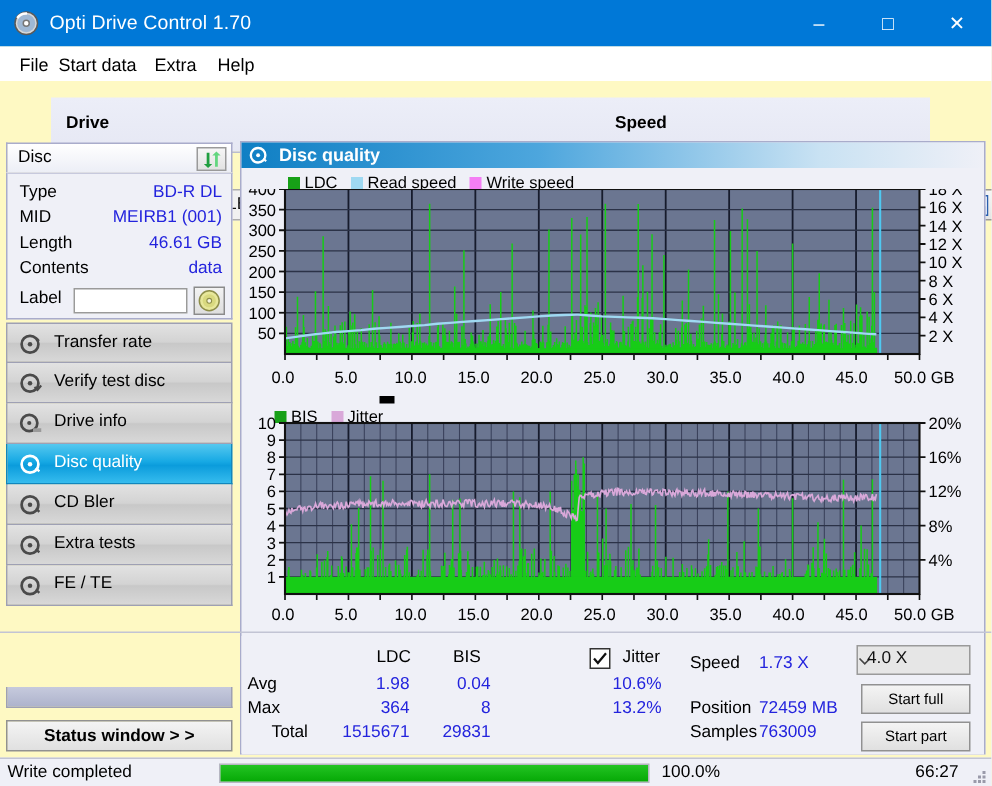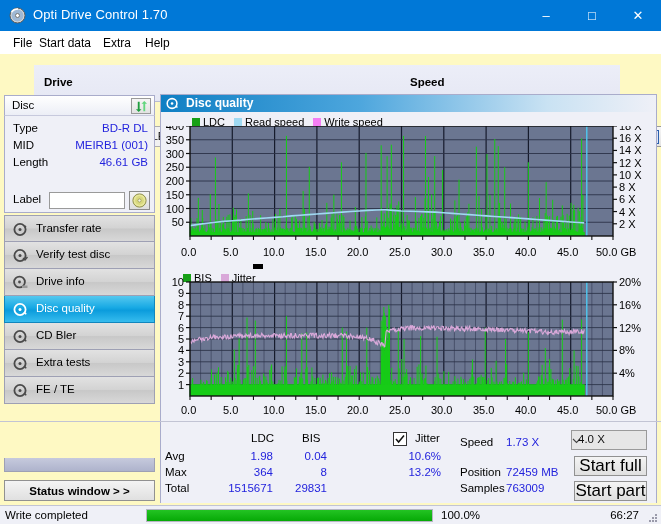--- a/index.html
+++ b/index.html
@@ -95,21 +95,21 @@
   .blackmark{position:absolute;background:#000;}
 
   svg{display:block;}
 
   
   .stats{position:absolute;left:161px;top:424px;width:495px;height:79px;background:#eff0f7;}
   .stxt2{position:absolute;font-size:11.5px;color:#000;white-space:nowrap;}
   .sval{position:absolute;font-size:11.5px;color:#2323dd;white-space:nowrap;text-align:right;}
   .chk{position:absolute;width:14px;height:14px;background:#fff;border:1px solid #333;box-sizing:border-box;}
   .sbtn{position:absolute;background:linear-gradient(180deg,#f4f4f4,#e0e0e0);border:1px solid #919191;
-    box-sizing:border-box;display:flex;align-items:center;justify-content:center;font-size:17px;color:#000;}
+    box-sizing:border-box;display:flex;align-items:center;justify-content:center;font-size:10px;color:#000;}
   .scombo{position:absolute;background:#e6e6e6;border:1px solid #9a9a9a;box-sizing:border-box;
     display:flex;align-items:center;font-size:11.5px;color:#111;}
   .sep2{position:absolute;left:0;width:661px;height:1px;background:#c2c4d4;}
 </style>
 </head>
 <body>
 
 <div id="app">
 
   <div class="titlebar">
@@ -239,20 +239,24 @@
       <span class="k">Type</span>
       <span class="v">BD-R DL</span>
     </div>
     <div class="drow" style="top:22px">
       <span class="k">MID</span>
       <span class="v">MEIRB1 (001)</span>
     </div>
     <div class="drow" style="top:39px">
       <span class="k">Length</span>
       <span class="v">46.61 GB</span>
+    </div>
+    <div class="drow" style="top:56px">
+      <span class="k">Contents</span>
+      <span class="v">data</span>
     </div>
     <span class="k" style="position:absolute;left:8px;top:77px;font-size:11.5px;">Label</span>
     <input class="lblbox" type="text" value="" style="">
     <span class="lblbtn">
       <svg width="15" height="15" viewBox="0 0 15 15">
         <circle cx="7.5" cy="7.5" r="6.6" fill="#e7e79a" stroke="#8e8e4a"></circle>
         <circle cx="7.5" cy="7.5" r="4.4" fill="#d9d97f"></circle>
         <circle cx="7.5" cy="7.5" r="1.6" fill="#f7f7e2" stroke="#8e8e4a" stroke-width="0.7"></circle>
       </svg>
     </span>
@@ -641,21 +645,21 @@
 
     <span class="chk" style="left:232px;top:8px;">
       <svg width="12" height="12" viewBox="0 0 12 12">
           <path d="M2 6l2.6 3L10 2.5" stroke="#111" stroke-width="1.5" fill="none"></path>
         </svg>
     </span>
     <span class="stxt2" style="left:254px;top:8px;">Jitter</span>
 
     <span class="stxt2" style="left:4px;top:26px;">Avg</span>
     <span class="stxt2" style="left:4px;top:42px;">Max</span>
-    <span class="stxt2" style="left:4px;top:58px;">Total</span>
+    <span class="stxt2" style="left:20px;top:58px;">Total</span>
 
     <span class="sval" style="left:50px;top:26px;width:62px;">1.98</span>
     <span class="sval" style="left:50px;top:42px;width:62px;">364</span>
     <span class="sval" style="left:50px;top:58px;width:62px;">1515671</span>
 
     <span class="sval" style="left:112px;top:26px;width:54px;">0.04</span>
     <span class="sval" style="left:112px;top:42px;width:54px;">8</span>
     <span class="sval" style="left:112px;top:58px;width:54px;">29831</span>
 
     <span class="sval" style="left:230px;top:26px;width:50px;">10.6%</span>

